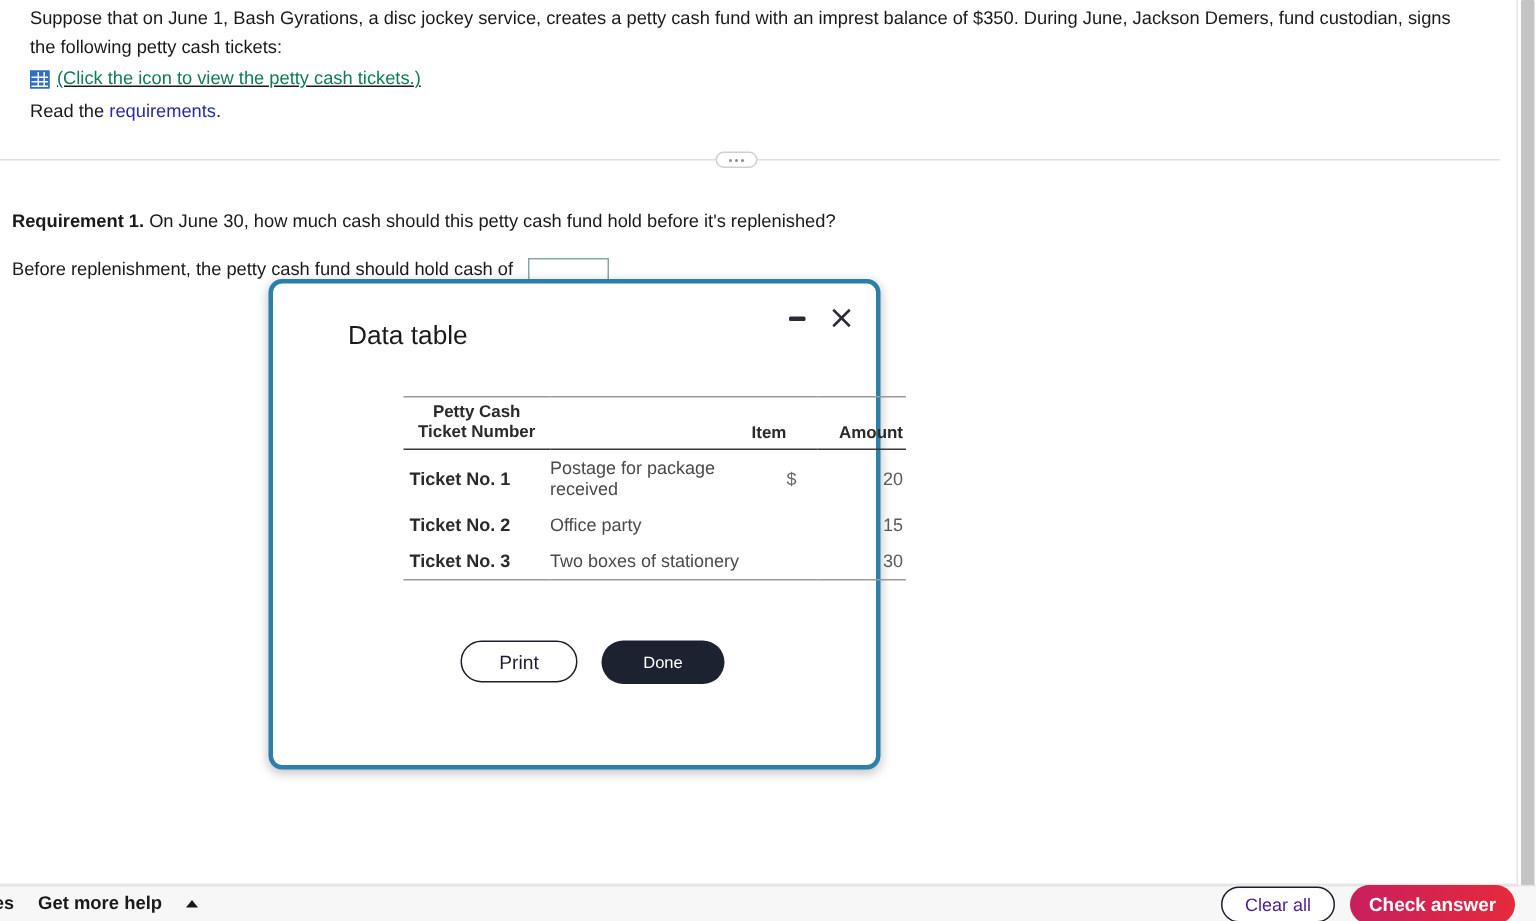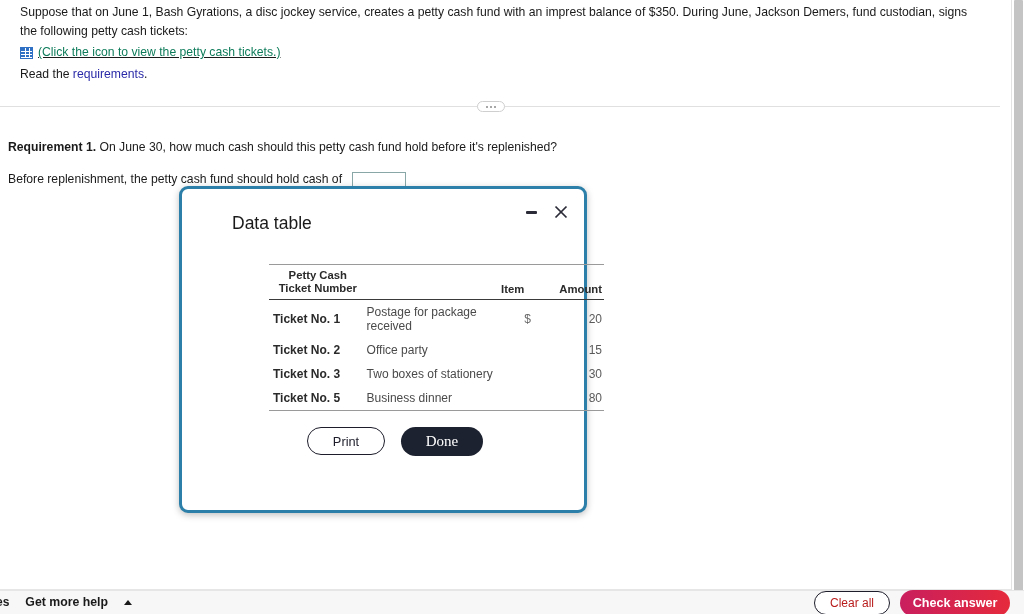--- a/index.html
+++ b/index.html
@@ -258,22 +258,22 @@
     font-family: "Liberation Sans", sans-serif;
     cursor: pointer;
     display: flex; align-items: center; justify-content: center;
   }
   .btn-done {
     width: 82px; height: 29px;
     border: none;
     border-radius: 16px;
     background: #1d2230;
     color: #ffffff;
-    font-size: 15px;
-    font-family: Liberation Serif, serif;
+    font-size: 11px;
+    font-family: Liberation Sans, sans-serif;
     cursor: pointer;
     display: flex; align-items: center; justify-content: center;
   }
 
   
   .bottom-bar {
     position: absolute;
     left: 0; bottom: 0;
     width: 1024px; height: 24px;
     background: #f7f7f7;
@@ -322,21 +322,21 @@
     right: 14px; bottom: -2px;
     display: flex;
     align-items: center;
     gap: 10px;
   }
   .btn-clear {
     width: 76px; height: 24px;
     border: 1.4px solid #1d1d2b;
     border-radius: 14px;
     background: #ffffff;
-    color: #b91c1c;
+    color: #4c1d95;
     font-size: 12px;
     font-family: "Liberation Sans", sans-serif;
     cursor: pointer;
     display: flex; align-items: center; justify-content: center;
   }
   .btn-check {
     width: 110px; height: 26px;
     border: none;
     border-radius: 14px;
     background: linear-gradient(90deg, #c91f5e 0%, #e52a3c 100%);
@@ -428,26 +428,20 @@
             <td class="td-cur"></td>
             <td class="td-amt">15</td>
           </tr>
           <tr>
             <td class="td-ticket">Ticket No. 3</td>
             <td class="td-item">Two boxes of stationery</td>
             <td class="td-cur"></td>
             <td class="td-amt">30</td>
           </tr>
           <tr>
-            <td class="td-ticket dt-row-last">Ticket No. 5</td>
-            <td class="td-item">Business dinner</td>
-            <td class="td-cur"></td>
-            <td class="td-amt">80</td>
-          </tr>
-          <tr>
             <td class="dt-bottom-rule" style="padding:0;height:2px"></td>
             <td class="dt-bottom-rule" style="padding:0;height:2px"></td>
             <td class="dt-bottom-rule" style="padding:0;height:2px"></td>
             <td class="dt-bottom-rule" style="padding:0;height:2px"></td>
           </tr>
         </tbody>
       </table>
     </div>
 
     <div class="modal-actions">

